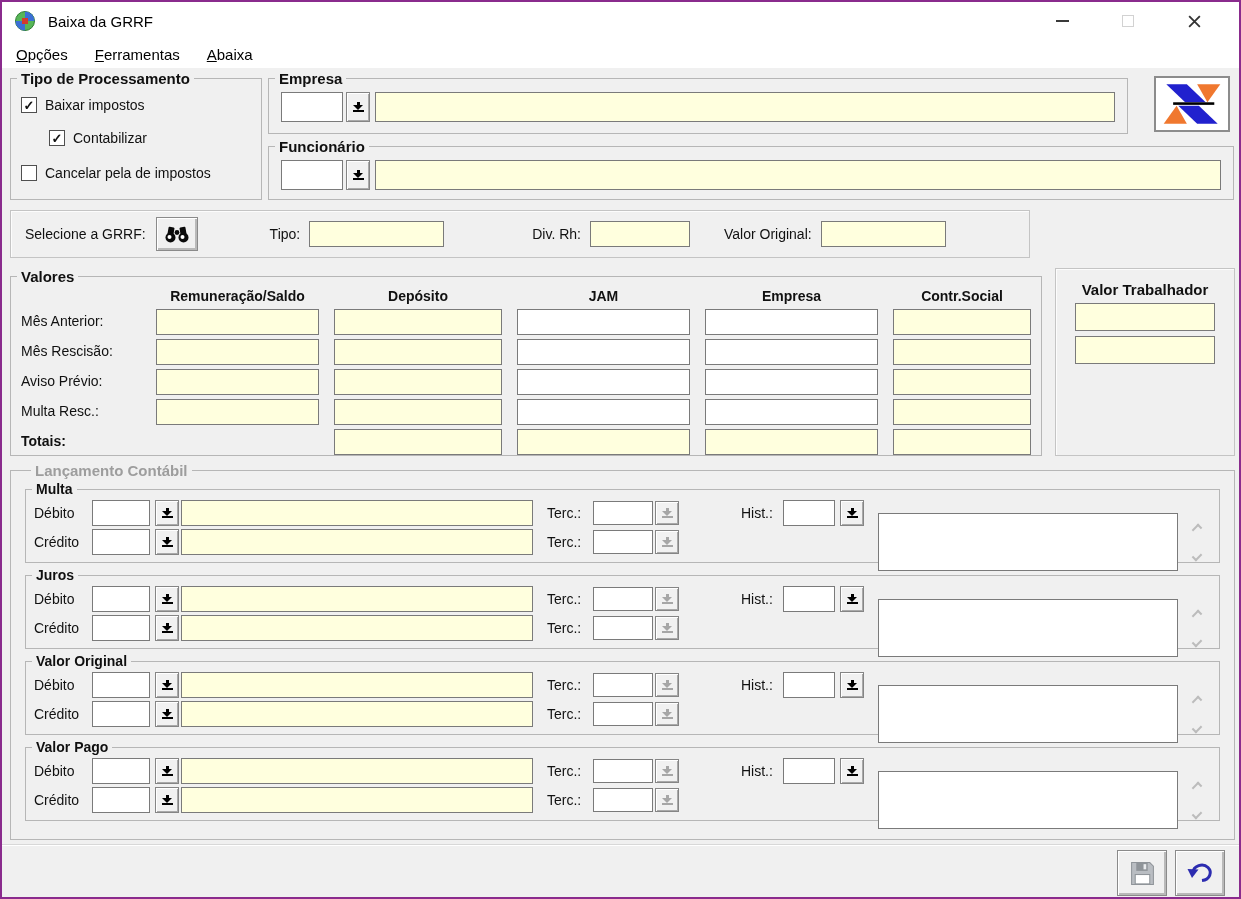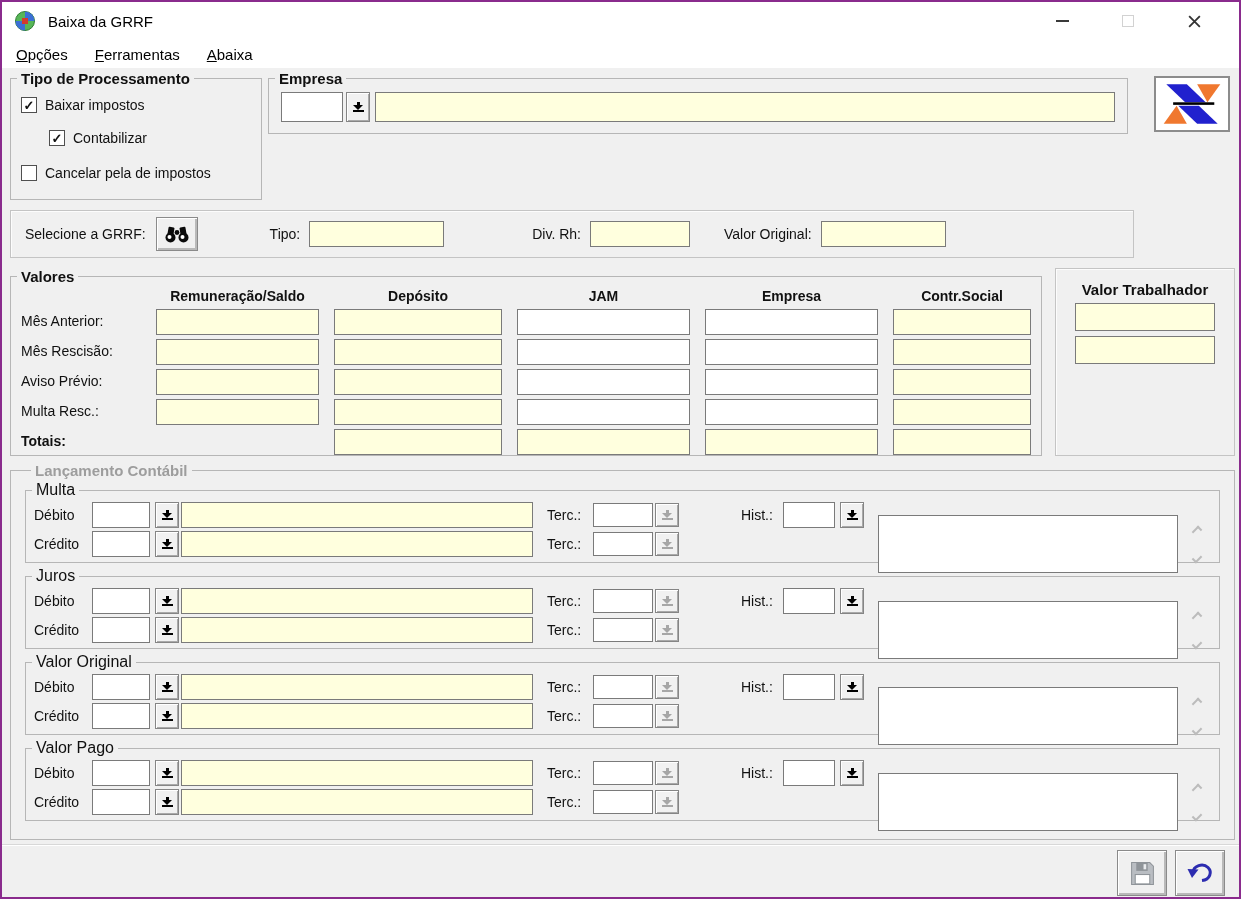--- a/index.html
+++ b/index.html
@@ -18,21 +18,21 @@
   .glyph-min { width:13px; border-top:2px solid #3a3a3a; }
   .glyph-max { width:12px; height:12px; border:1px solid #d2d2d2; }
   
   .menubar { position:absolute; top:38px; left:0; right:0; height:28px; background:#fff; display:flex; align-items:center; padding-left:14px; gap:27px; }
   .menu-item { font-size:15px; color:#000; cursor:default; }
   .accel { text-decoration:underline; }
   
   .workspace { position:absolute; top:66px; left:0; right:0; bottom:0; background:#f0f0f0; }
   fieldset { position:absolute; border:1px solid #b6b6b6; margin:0; padding:0; }
   legend { padding:0 4px; margin-left:6px; font-weight:700; font-size:15px; color:#101010; }
-  legend.sub { font-weight:400; font-size:16px; }
+  legend.sub { font-weight:700; font-size:14px; }
   legend.disabled { color:#9d9d9d; }
   .panel { position:absolute; background:#f0f0f0; border:1px solid #c4c4c4; box-shadow:inset 1px 1px 0 #fcfcfc; }
   
   .tb { border:1px solid #7a7a7a; background:#fff; font:inherit; padding:0 4px; }
   .tb.y { background:#FFFFDE; }
   .dd { display:inline-flex; align-items:center; justify-content:center; width:24px; padding:0;
         background:#f1f1f1; border:1px solid #858585; box-shadow:inset 1px 1px 0 #ffffff, inset -1px -1px 0 #a9a9a9; color:#000; cursor:default; }
   .dd.disabled { color:#a6a6a6; }
   .dd-glyph { width:11px; height:10px; border-bottom:2px solid currentColor; position:relative; }
   .dd-glyph::before { content:""; position:absolute; left:4px; top:0; width:3px; height:3px; background:currentColor; }
@@ -44,21 +44,21 @@
   
   .g-proc { left:8px; top:2px; width:252px; height:130px; }
   .g-emp  { left:266px; top:2px; width:860px; height:64px; }
   .g-func { left:266px; top:70px; width:966px; height:62px; }
   .g-row  { display:flex; align-items:center; padding:5px 12px 0 12px; gap:3px; }
   .g-row .code { width:62px; height:30px; }
   .g-row .dd { height:30px; }
   .g-row .name { flex:1; height:30px; margin-left:2px; }
   .logo-box { position:absolute; left:1152px; top:8px; width:76px; height:56px; background:#fff; border:2px solid #8c8c8c; display:flex; align-items:center; justify-content:center; }
   
-  .grrf-bar { left:8px; top:142px; width:1124px; height:48px; display:flex; align-items:center; }
+  .grrf-bar { left:8px; top:142px; width:1020px; height:48px; display:flex; align-items:center; }
   .grrf-bar .lab { white-space:nowrap; }
   .find-btn { width:42px; height:34px; margin-left:10px; }
   .g-dp { left:1053px; top:136px; width:180px; height:54px; background:#f0f0f0; }
   .g-dp input { display:block; width:122px; height:26px; margin:3px 0 0 28px; }
   
   .g-val { left:8px; top:200px; width:877px; height:188px; }
   .val-grid { display:grid; grid-template-columns:120px 163px 168px 173px 173px 138px; column-gap:15px; padding:0 10px; }
   .val-grid .hdr { font-weight:700; text-align:center; height:22px; line-height:22px; }
   .val-grid .rlab { height:30px; line-height:28px; white-space:nowrap; }
   .val-grid .cell { height:30px; display:flex; align-items:center; }
@@ -163,20 +163,30 @@
   <div class="logo-box">
     <svg width="68" height="48" viewBox="0 0 76 56">
       <polygon points="8,5 32,5 54,26 30,26" fill="#2121CE"></polygon>
       <polygon points="44,5 71,5 56,26" fill="#F0782F"></polygon>
       <polygon points="32,51 5,51 20,30" fill="#F0782F"></polygon>
       <polygon points="68,51 44,51 22,30 46,30" fill="#2121CE"></polygon>
       <rect x="16" y="26" width="48" height="3" fill="#000"></rect>
     </svg>
   </div>
 
+  <fieldset class="g-func">
+    <legend>Funcionário</legend>
+    <div class="g-row">
+      <input class="tb code" value="" style="">
+      <button class="dd">
+          <span class="dd-glyph"></span>
+        </button>
+      <input class="tb y name" value="" style="">
+    </div>
+  </fieldset>
 
   <div class="panel grrf-bar">
     <span class="lab" style="margin-left:14px;">Selecione a GRRF:</span>
     <button class="raised-btn find-btn">
       <svg width="26" height="20" viewBox="0 0 26 20">
         <rect x="4" y="3" width="6" height="8" rx="1" transform="rotate(10 7 7)" fill="#0a0a0a"></rect>
         <rect x="16" y="3" width="6" height="8" rx="1" transform="rotate(-10 19 7)" fill="#0a0a0a"></rect>
         <circle cx="6.5" cy="13.5" r="5" fill="#0a0a0a"></circle>
         <circle cx="19.5" cy="13.5" r="5" fill="#0a0a0a"></circle>
         <circle cx="13" cy="8.5" r="2.4" fill="#0a0a0a"></circle>

